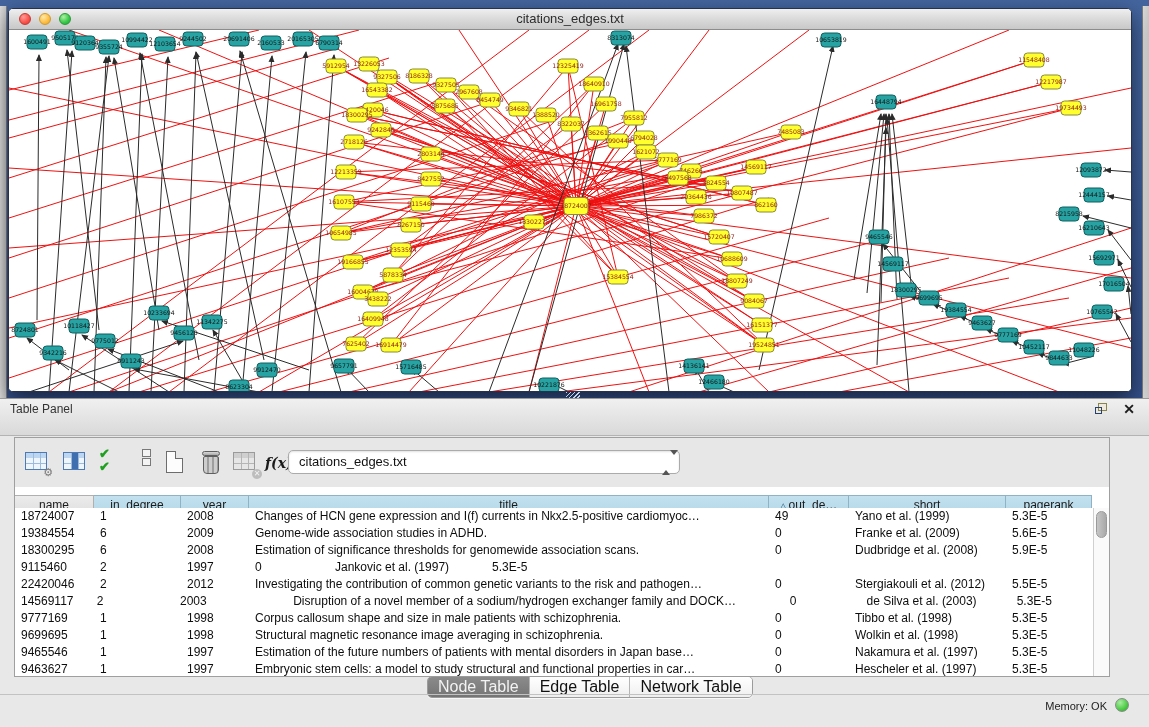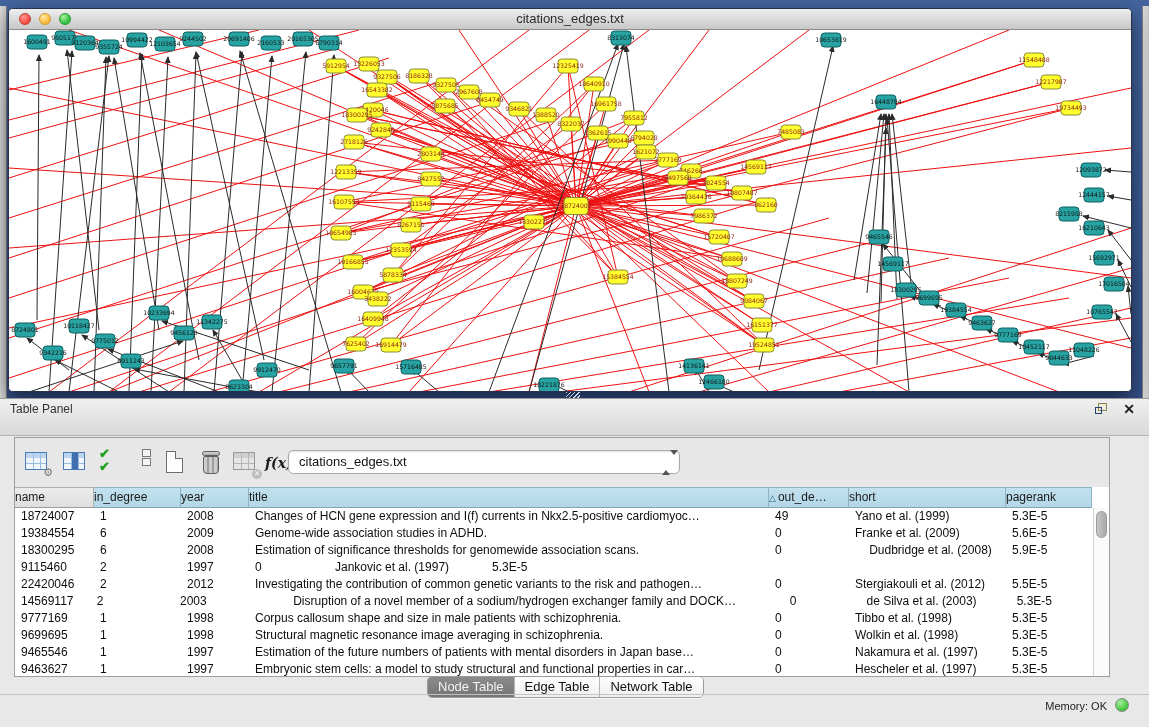--- a/index.html
+++ b/index.html
@@ -69,33 +69,33 @@
   .fx { font-family:"DejaVu Serif", serif; font-style:italic; font-weight:bold; font-size:14px; color:#1a1a1a; line-height:30px; }
   .combo { position:absolute; left:273px; top:12px; width:392px; height:24px; background:#fff;
     border:1px solid #ababab; border-radius:5px; box-shadow:inset 0 1px 2px rgba(0,0,0,.12); font-size:13px; color:#111; }
   .combo .val { position:absolute; left:10px; top:3px; }
   .combo .arrows { position:absolute; right:8px; top:4px; width:9px; height:16px; }
   .combo .arrows .up { width:0; height:0; border-left:4px solid transparent; border-right:4px solid transparent; border-bottom:5px solid #555; margin-bottom:3px; }
   .combo .arrows .dn { width:0; height:0; border-left:4px solid transparent; border-right:4px solid transparent; border-top:5px solid #555; }
 
   .grid-header { position:absolute; left:0; top:49px; height:21px; display:flex; }
   .hcell { height:21px; background:linear-gradient(180deg,#c3e1ef,#b2d7e7); border-right:1px solid #8fb3c4; border-top:1px solid #8fb3c4; border-bottom:1px solid #7fa6b8;
-    font-size:12px; color:#1b1b1b; text-align:left; line-height:19px; overflow:hidden; white-space:nowrap; }
+    font-size:12px; color:#1b1b1b; text-align:center; line-height:19px; overflow:hidden; white-space:nowrap;margin-top:8px; }
   .hcell.gray { background:linear-gradient(180deg,#ececec,#dedede); border-right:1px solid #b0b0b0; border-top:1px solid #b0b0b0; border-bottom:1px solid #9d9d9d; }
   .hcell .tri { color:#2b5d77; font-size:9px; margin-right:2px; }
   .grid-body { position:absolute; left:0; top:70px; width:1078px; height:168px; overflow:hidden; background:#fff; }
   .grow { display:flex; height:17px; }
   .gcell { font-size:12px; color:#0d0d0d; line-height:17px; padding-left:6px; white-space:nowrap; overflow:hidden; }
   .vscroll { position:absolute; right:0; top:70px; width:16px; height:168px; background:#fafafa; border-left:1px solid #d0d0d0; }
   .vthumb { position:absolute; left:2px; top:3px; width:11px; height:27px; border-radius:6px;
     background:linear-gradient(90deg,#c6c6c6,#a9a9a9); border:1px solid #9a9a9a; }
 
   .tabs { position:absolute; left:427px; top:278px; height:22px; display:flex;
     border:1px solid #9b9b9b; border-radius:5px; overflow:hidden; box-shadow:0 1px 0 rgba(255,255,255,.7); }
-  .tab { height:20px; font-size:13px; line-height:20px; text-align:center; background:linear-gradient(180deg,#ffffff,#efefef);
+  .tab { height:20px; font-size:16px; line-height:20px; text-align:center; background:linear-gradient(180deg,#ffffff,#efefef);
     color:#111; border-right:1px solid #b5b5b5; padding:0 10px; }
   .tab:last-child { border-right:none; }
   .tab.active { background:linear-gradient(180deg,#8b8b8b,#757575); color:#f3f3f3; }
 
   .statusbar { position:absolute; left:0; top:296px; width:1149px; height:25px; border-top:1px solid #c2c2c2; }
   .mem-label { position:absolute; right:42px; top:5px; font-size:11px; color:#222; }
   .mem-dot { position:absolute; right:20px; top:3px; width:14px; height:14px; border-radius:50%;
     background:radial-gradient(circle at 35% 30%,#a8eda0,#46c83f 65%,#2f9e2b); border:1px solid #8a8a8a; }
 </style>
 </head>
@@ -860,21 +860,21 @@
             <div class="gcell" style="width: 80px;">0</div>
             <div class="gcell" style="width: 157px;">Franke et al. (2009)</div>
             <div class="gcell" style="width: 86px;">5.6E-5</div>
           </div>
           <div class="grow">
             <div class="gcell" style="width: 79px;">18300295</div>
             <div class="gcell" style="width: 87px;">6</div>
             <div class="gcell" style="width: 68px;">2008</div>
             <div class="gcell" style="width: 520px;">Estimation of significance thresholds for genomewide association scans.</div>
             <div class="gcell" style="width: 80px;">0</div>
-            <div class="gcell" style="width: 157px; text-align: center;">Dudbridge et al. (2008)</div>
+            <div class="gcell" style="width: 157px;">Dudbridge et al. (2008)</div>
             <div class="gcell" style="width: 86px;">5.9E-5</div>
           </div>
           <div class="grow">
             <div class="gcell" style="width: 79px;">9115460</div>
             <div class="gcell" style="width: 87px;">2</div>
             <div class="gcell" style="width: 68px;">1997</div>
             <div class="gcell" style="width: 80px;">0</div>
             <div class="gcell" style="width: 157px;">Jankovic et al. (1997)</div>
             <div class="gcell" style="width: 86px;">5.3E-5</div>
           </div>

